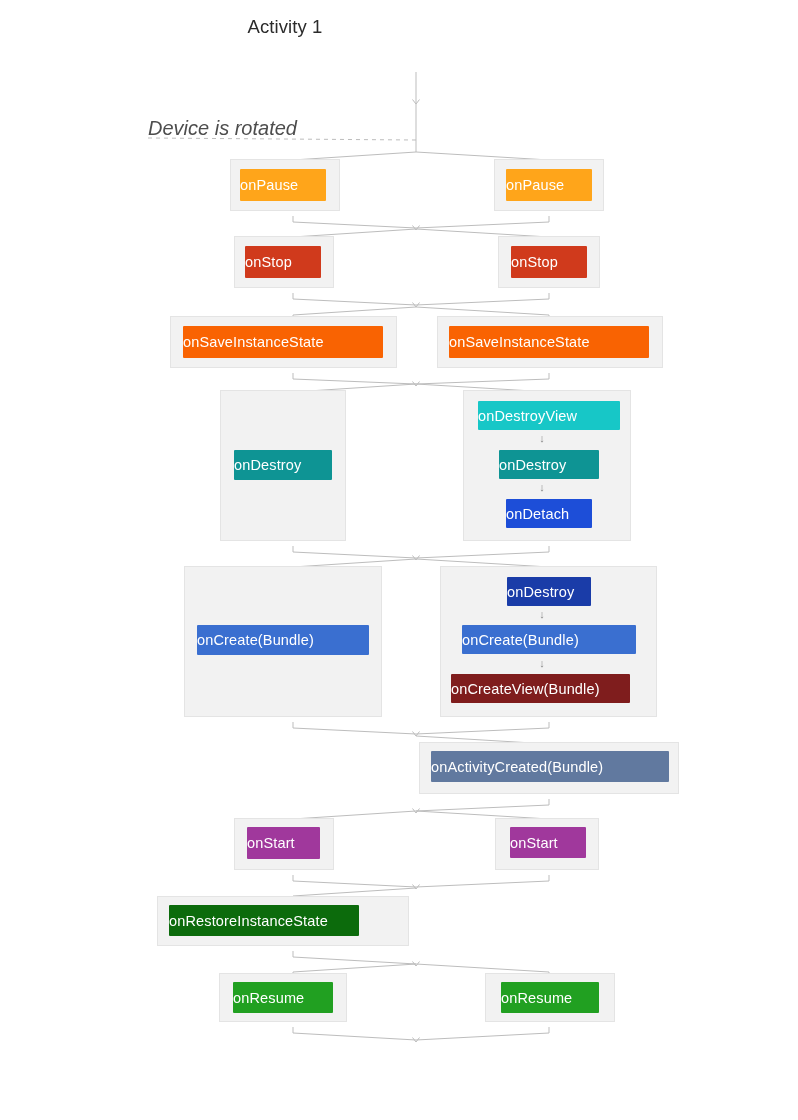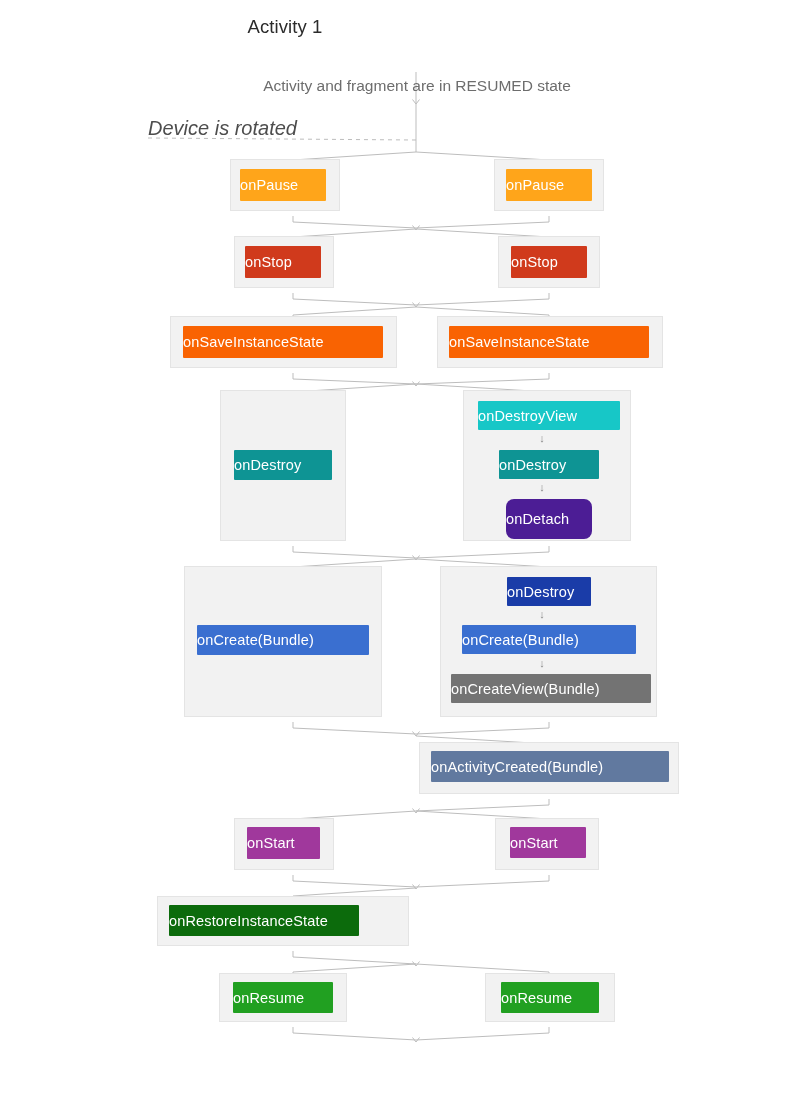--- a/index.html
+++ b/index.html
@@ -160,21 +160,20 @@
       <line x1="532" y1="972" x2="532" y2="978" stroke="#bdbdbd" stroke-width="1"></line>
       <line x1="276" y1="1027" x2="276" y2="1033" stroke="#bdbdbd" stroke-width="1"></line>
       <line x1="276" y1="1033" x2="399" y2="1040" stroke="#bdbdbd" stroke-width="1"></line>
       <line x1="532" y1="1027" x2="532" y2="1033" stroke="#bdbdbd" stroke-width="1"></line>
       <line x1="532" y1="1033" x2="399" y2="1040" stroke="#bdbdbd" stroke-width="1"></line>
       <path d="M395.5 1037.5 L399 1042 L402.5 1037.5" fill="none" stroke="#bdbdbd" stroke-width="1"></path>
     </svg>
 
   <div class="col-header" id="hdr-activity">Activity 1</div>
 
-  <div class="note-resumed">Activity and fragment are in RESUMED state</div>
   <div class="note-rotated">Device is rotated</div>
 
   <div id="nodes">
       <div class="shell" style="left: 213px; top: 159px; width: 110px; height: 52px;"></div>
       <div class="chip" style="background: rgb(255, 165, 26); left: 223px; top: 169px; width: 86px; height: 32px;">
         <span>onPause</span>
       </div>
       <div class="shell" style="left: 477px; top: 159px; width: 110px; height: 52px;"></div>
       <div class="chip" style="background: rgb(255, 165, 26); left: 489px; top: 169px; width: 86px; height: 32px;">
         <span>onPause</span>
@@ -201,37 +200,37 @@
       </div>
       <div class="shell" style="left: 446px; top: 390px; width: 168px; height: 151px;"></div>
       <div class="mini-arrow" style="left: 518px; top: 433px;">↓</div>
       <div class="mini-arrow" style="left: 518px; top: 482px;">↓</div>
       <div class="chip" style="background: rgb(23, 199, 199); left: 461px; top: 401px; width: 142px; height: 29px;">
         <span>onDestroyView</span>
       </div>
       <div class="chip" style="background: rgb(14, 148, 148); left: 482px; top: 450px; width: 100px; height: 29px;">
         <span>onDestroy</span>
       </div>
-      <div class="chip" style="background: #4c1d95; left: 489px; top: 499px; width: 86px; height: 40px; border-radius: 8px;">
+      <div class="chip" style="background: #1d4ed8; left: 489px; top: 499px; width: 86px; height: 29px;">
         <span>onDetach</span>
       </div>
       <div class="shell" style="left: 167px; top: 566px; width: 198px; height: 151px;"></div>
       <div class="chip" style="background: rgb(58, 111, 208); left: 180px; top: 625px; width: 172px; height: 30px;">
         <span>onCreate(Bundle)</span>
       </div>
       <div class="shell" style="left: 423px; top: 566px; width: 217px; height: 151px;"></div>
       <div class="mini-arrow" style="left: 518px; top: 609px;">↓</div>
       <div class="mini-arrow" style="left: 518px; top: 658px;">↓</div>
       <div class="chip" style="background: rgb(26, 60, 168); left: 490px; top: 577px; width: 84px; height: 29px;">
         <span>onDestroy</span>
       </div>
       <div class="chip" style="background: rgb(58, 111, 208); left: 445px; top: 625px; width: 174px; height: 29px;">
         <span>onCreate(Bundle)</span>
       </div>
-      <div class="chip" style="background: #737373; left: 434px; top: 674px; width: 200px; height: 29px;">
+      <div class="chip" style="background: #7f1d1d; left: 434px; top: 674px; width: 179px; height: 29px;">
         <span>onCreateView(Bundle)</span>
       </div>
       <div class="shell" style="left: 402px; top: 742px; width: 260px; height: 52px;"></div>
       <div class="chip" style="background: rgb(97, 121, 159); left: 414px; top: 751px; width: 238px; height: 31px;">
         <span>onActivityCreated(Bundle)</span>
       </div>
       <div class="shell" style="left: 217px; top: 818px; width: 100px; height: 52px;"></div>
       <div class="chip" style="background: rgb(160, 56, 156); left: 230px; top: 827px; width: 73px; height: 32px;">
         <span>onStart</span>
       </div>

